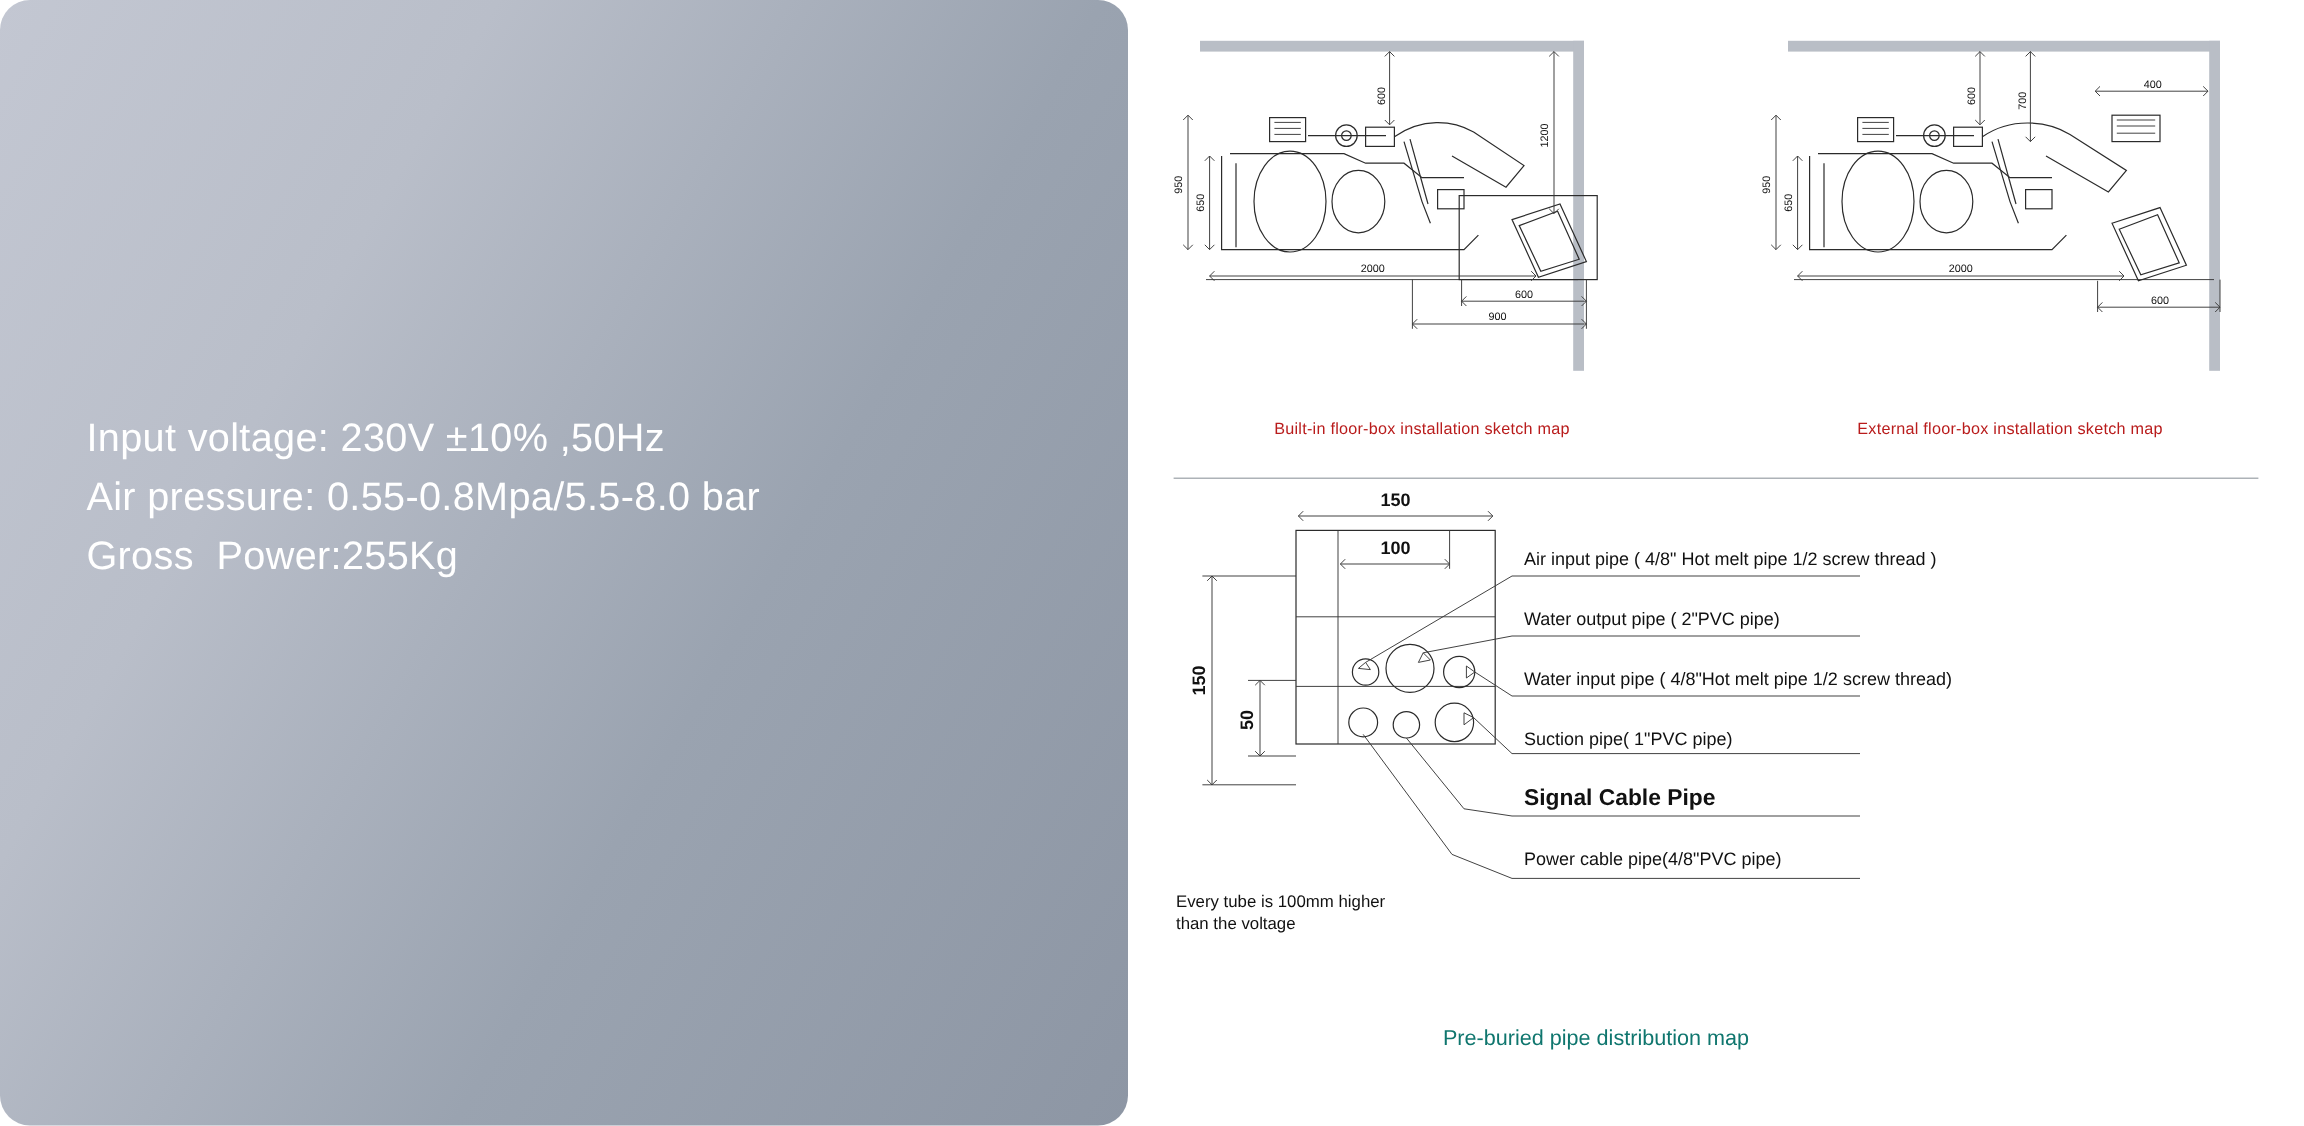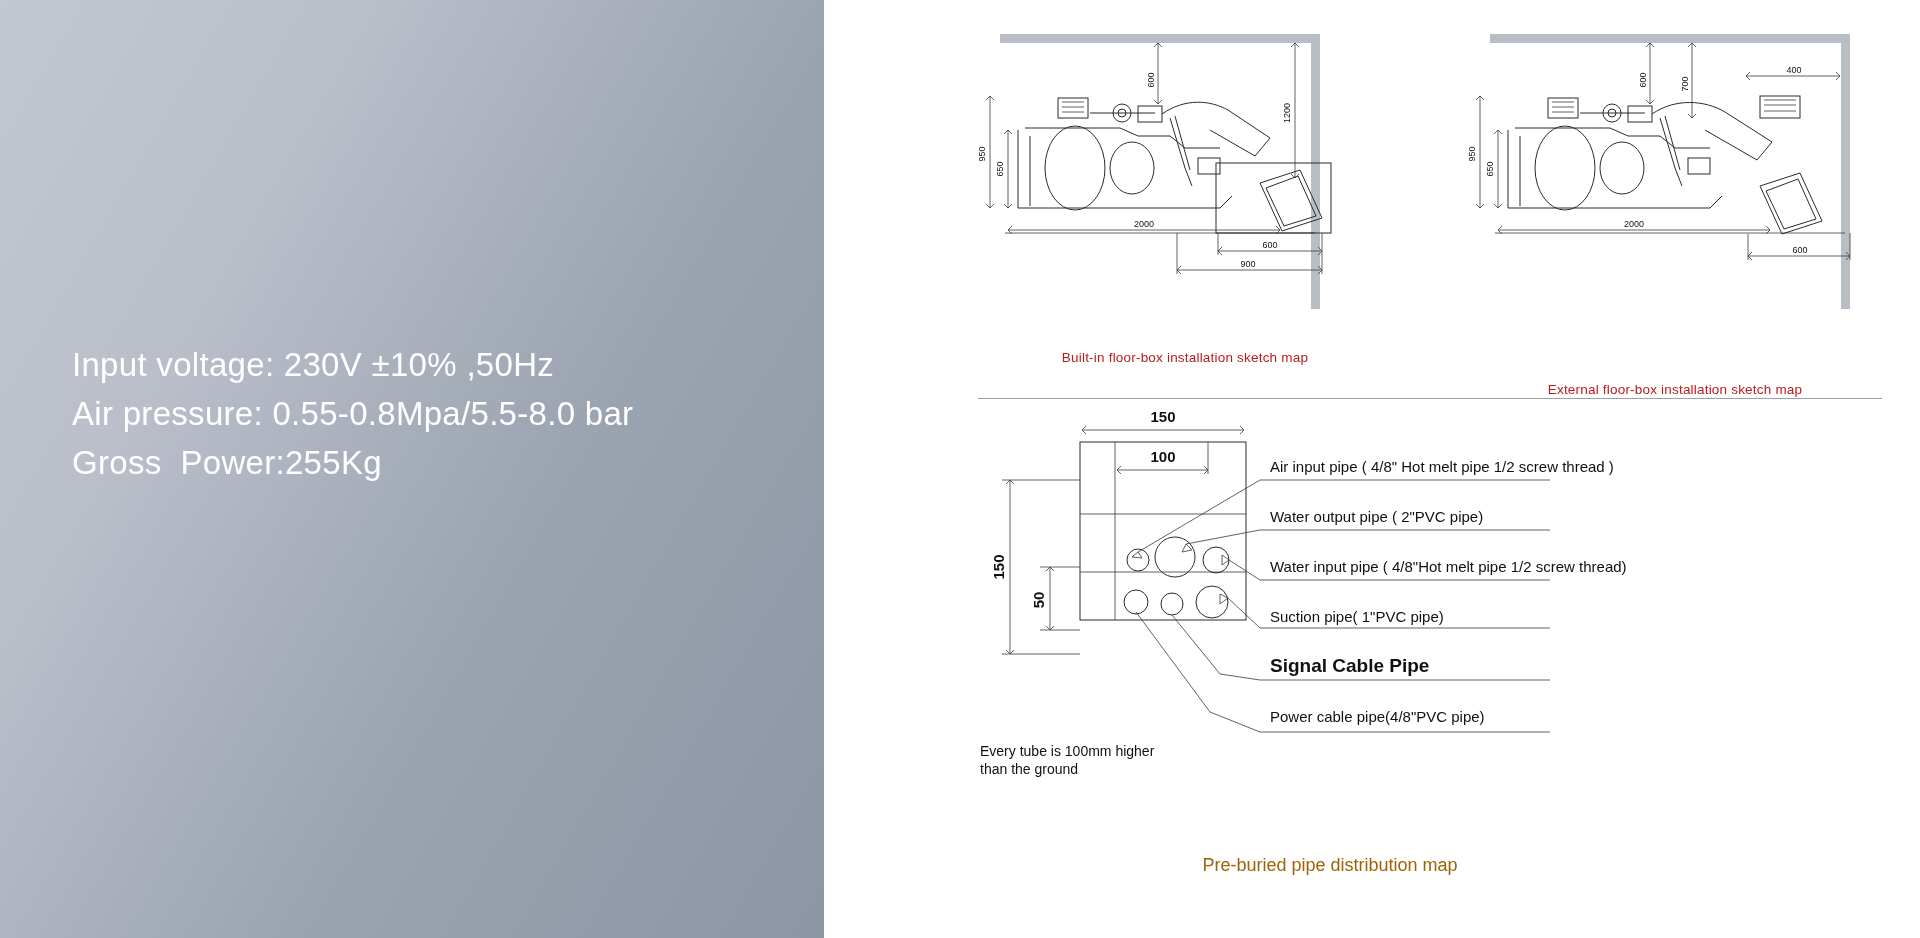--- a/index.html
+++ b/index.html
@@ -18,23 +18,24 @@
     width: 1920px;
     height: 938px;
     background: #ffffff;
   }
 
   
   .left-panel {
     position: absolute;
     left: 0;
     top: 0;
-    width: 824px;
+    width: 940px;
     height: 938px;
     background: linear-gradient(120deg, #c3c7d2 0%, #b9bec9 28%, #9aa3b0 62%, #8d96a4 100%);
+    border-radius: 25px;
   }
   .spec-block {
     position: absolute;
     left: 72px;
     top: 340px;
     width: 820px;
     color: #ffffff;
     font-size: 33px;
     line-height: 49px;
     letter-spacing: 0.3px;
@@ -74,39 +75,39 @@
   .sketch-caption {
     position: absolute;
     top: 350px;
     width: 430px;
     text-align: center;
     font-size: 13.5px;
     color: #b91c1c;
     letter-spacing: 0.2px;
   }
   .sketch-caption.left-cap { left: 30px; }
-  .sketch-caption.right-cap { left: 520px; margin-top: 32px; }
+  .sketch-caption.right-cap { left: 520px; }
 
   
   .pipe-map {
     position: absolute;
     left: 20px;
     top: 412px;
     width: 940px;
     height: 400px;
     font-weight: bold;
   }
   .pipe-caption {
     position: absolute;
     left: 140px;
     top: 855px;
     width: 500px;
     text-align: center;
     font-size: 18px;
-    color: #a16207;
+    color: #0f766e;
   }
 
   .pipe-labels {
     position: absolute;
     left: 330px;
     top: 470px;
     width: 620px;
   }
   .pipe-label {
     position: absolute;
@@ -328,18 +329,18 @@
     <div class="pipe-labels">
       <div class="pipe-label" style="left:0px; top:-12px;">Air input pipe ( 4/8" Hot melt pipe 1/2 screw thread )</div>
       <div class="pipe-label" style="left:0px; top:38px;">Water output pipe ( 2"PVC pipe)</div>
       <div class="pipe-label" style="left:0px; top:88px;">Water input pipe ( 4/8"Hot melt pipe 1/2 screw thread)</div>
       <div class="pipe-label" style="left:0px; top:138px;">Suction pipe( 1"PVC pipe)</div>
       <div class="pipe-label big" style="left:0px; top:185px;">Signal Cable Pipe</div>
       <div class="pipe-label" style="left:0px; top:238px;">Power cable pipe(4/8"PVC pipe)</div>
     </div>
 
     <div class="note">Every tube is 100mm higher
-than the ground</div>
+than the voltage</div>
 
     <div class="pipe-caption">Pre-buried pipe distribution map</div>
 
   </div>
 </div>
 
 </body></html>

